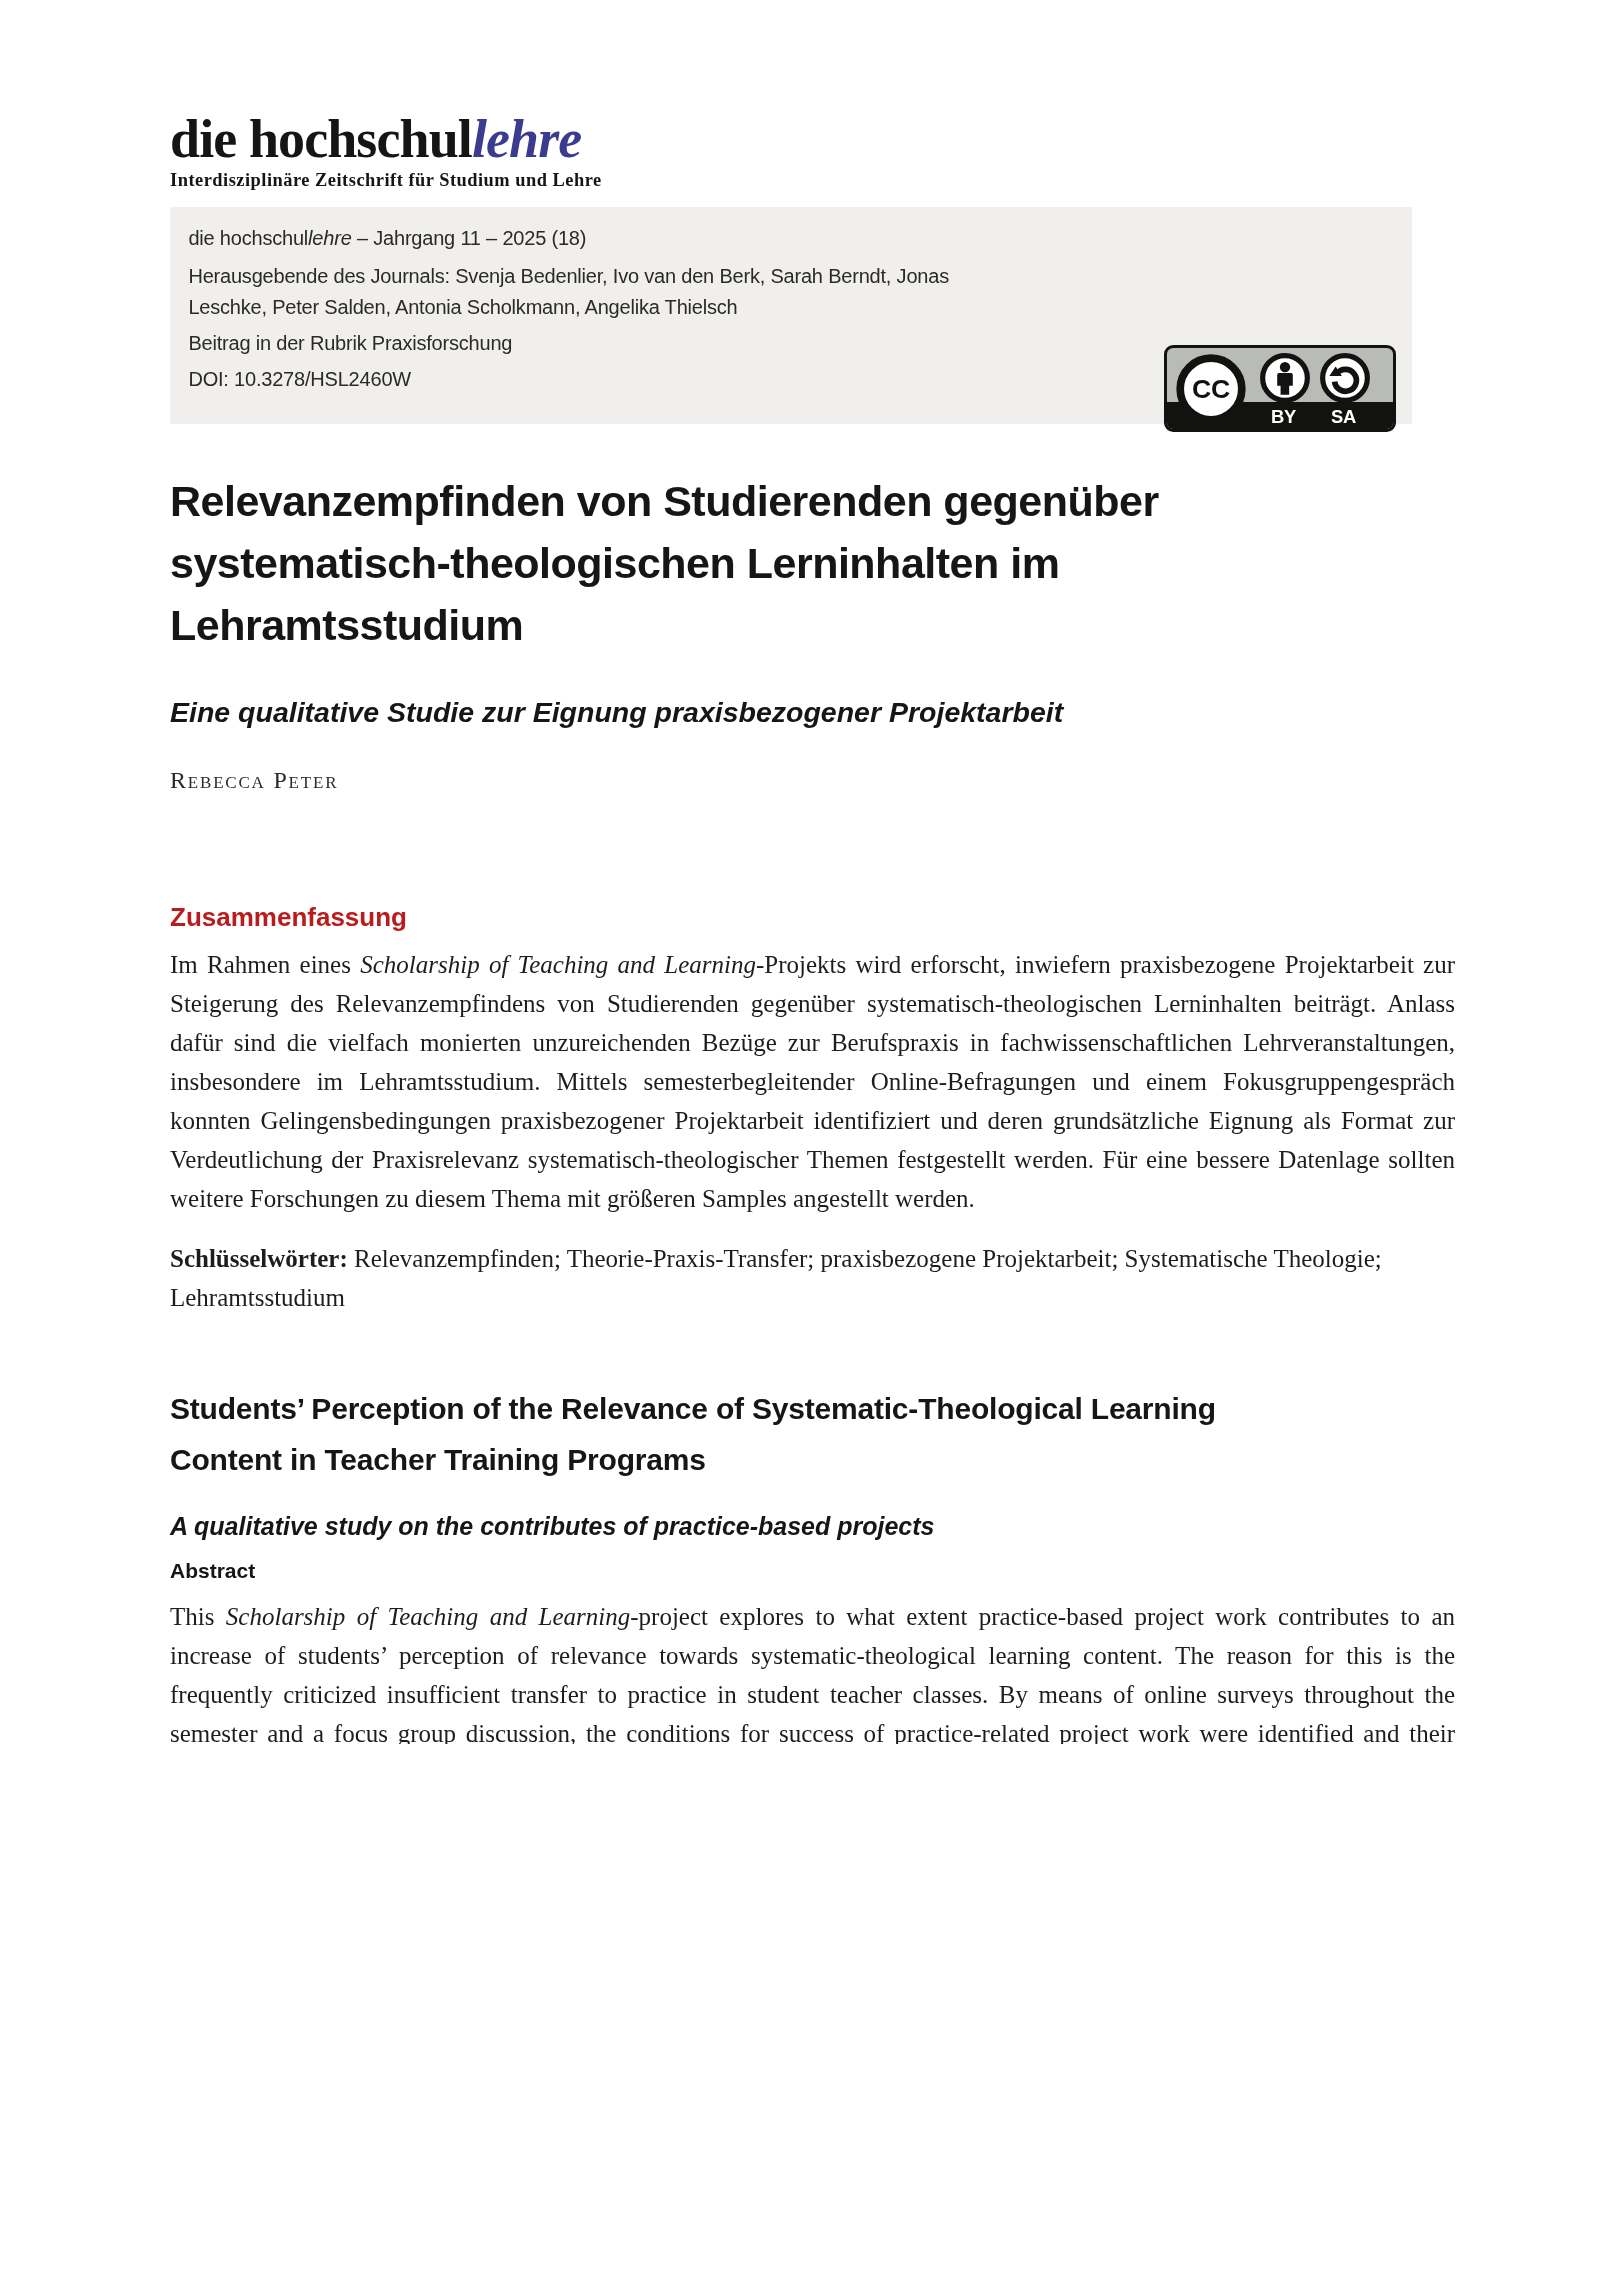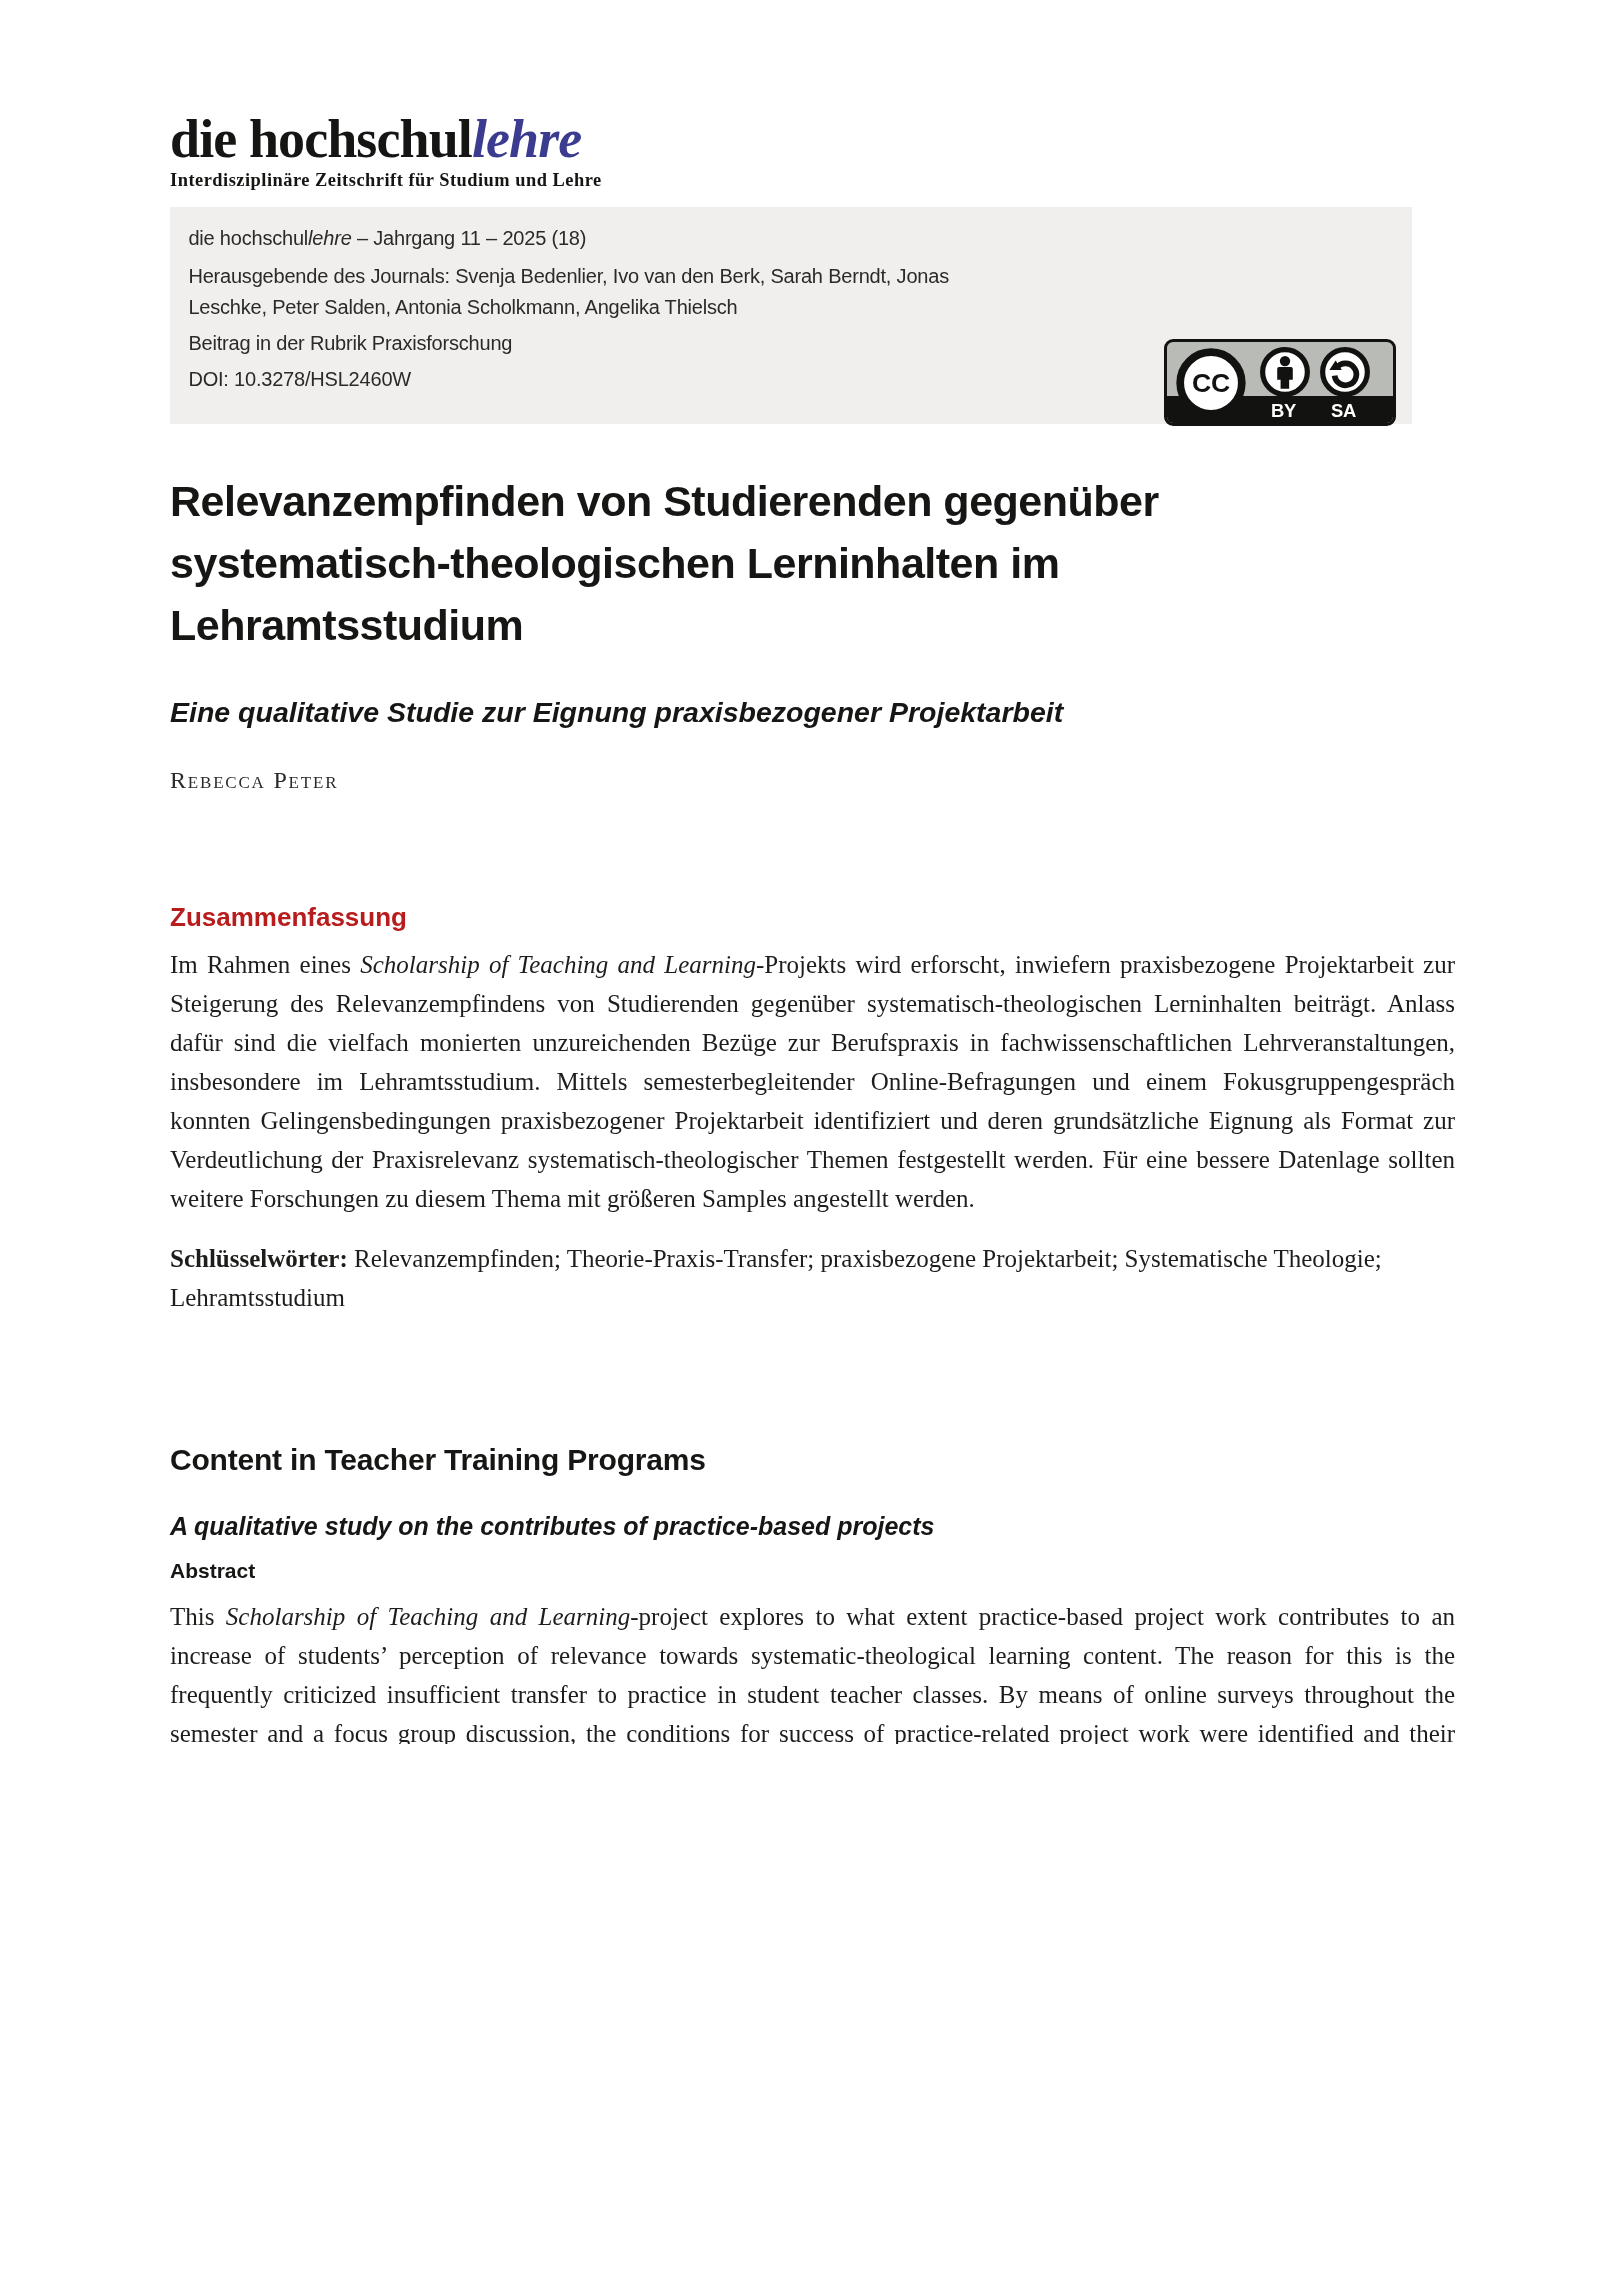--- a/index.html
+++ b/index.html
@@ -60,21 +60,21 @@
     color:#2a2a28;
   }
   .info-journal{margin-bottom:7.3px;}
   .info-editors{max-width:771px;margin-bottom:4.6px;}
   .info-rubric{margin-bottom:5.5px;}
   .info-doi{margin-bottom:7.3px;}
   .info-issn .issn{margin-right:28.5px;}
   
   .cc-badge{
     position:absolute;
-    top:132px;right:16px;
+    top:138px;right:16px;
     width:232px;height:87px;
     background:var(--badge-gray);
     border:3.7px solid #121210;
     border-radius:9.2px;
     overflow:hidden;
   }
   .cc-strip{
     position:absolute;left:0;right:0;bottom:0;height:27.5px;
     background:#121210;
   }
@@ -203,21 +203,21 @@
     </div>
 
     <h1 class="title-de"><span>Relevanzempfinden von Studierenden gegenüber</span><br><span>systematisch-theologischen Lerninhalten im</span><br><span>Lehramtsstudium</span></h1>
     <h2 class="subtitle-de">Eine qualitative Studie zur Eignung praxisbezogener Projektarbeit</h2>
     <div class="author">Rebecca Peter</div>
 
     <h3 class="h-zusammenfassung">Zusammenfassung</h3>
     <p class="para"><span>Im Rahmen eines </span><span style="font-style: italic;">Scholarship of Teaching and Learning</span><span>-Projekts wird erforscht, inwiefern praxisbezogene Projektarbeit zur Steigerung des Relevanzempfindens von Studierenden gegenüber systematisch-theologischen Lerninhalten beiträgt. Anlass dafür sind die vielfach monierten unzureichenden Bezüge zur Berufspraxis in fachwissenschaftlichen Lehrveranstaltungen, insbesondere im Lehramtsstudium. Mittels semesterbegleitender Online-Befragungen und einem Fokusgruppengespräch konnten Gelingensbedingungen praxisbezogener Projektarbeit identifiziert und deren grundsätzliche Eignung als Format zur Verdeutlichung der Praxisrelevanz systematisch-theologischer Themen festgestellt werden. Für eine bessere Datenlage sollten weitere Forschungen zu diesem Thema mit größeren Samples angestellt werden.</span></p>
     <p class="keywords"><span class="kw-label">Schlüsselwörter:</span><span> Relevanzempfinden; Theorie-Praxis-Transfer; praxisbezogene Projektarbeit; Systematische Theologie; Lehramtsstudium</span></p>
 
-    <h2 class="title-en"><br><span>Content in Teacher Training Programs</span></h2>
+    <h2 class="title-en"><span>Students’ Perception of the Relevance of Systematic-Theological Learning</span><br><span>Content in Teacher Training Programs</span></h2>
     <h3 class="subtitle-en">A qualitative study on the contributes of practice-based projects</h3>
 
     <h4 class="h-abstract">Abstract</h4>
     <p class="para"><span>This </span><span style="font-style: italic;">Scholarship of Teaching and Learning</span><span>-project explores to what extent practice-based project work contributes to an increase of students’ perception of relevance towards systematic-theological learning content. The reason for this is the frequently criticized insufficient transfer to practice in student teacher classes. By means of online surveys throughout the semester and a focus group discussion, the conditions for success of practice-related project work were identified and their general suitability as a format for clarifying the practical relevance of systematic-theological topics was established. Further research on this topic with larger samples should be carried out to obtain better data.</span></p>
 
   </div>
 
   <div class="publisher-logo">wbv</div>
 </div>
 

